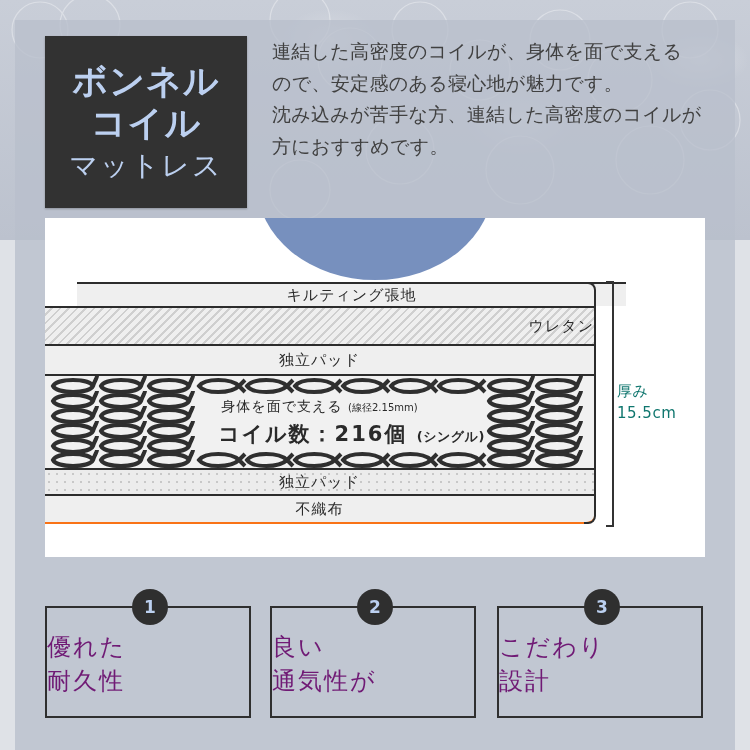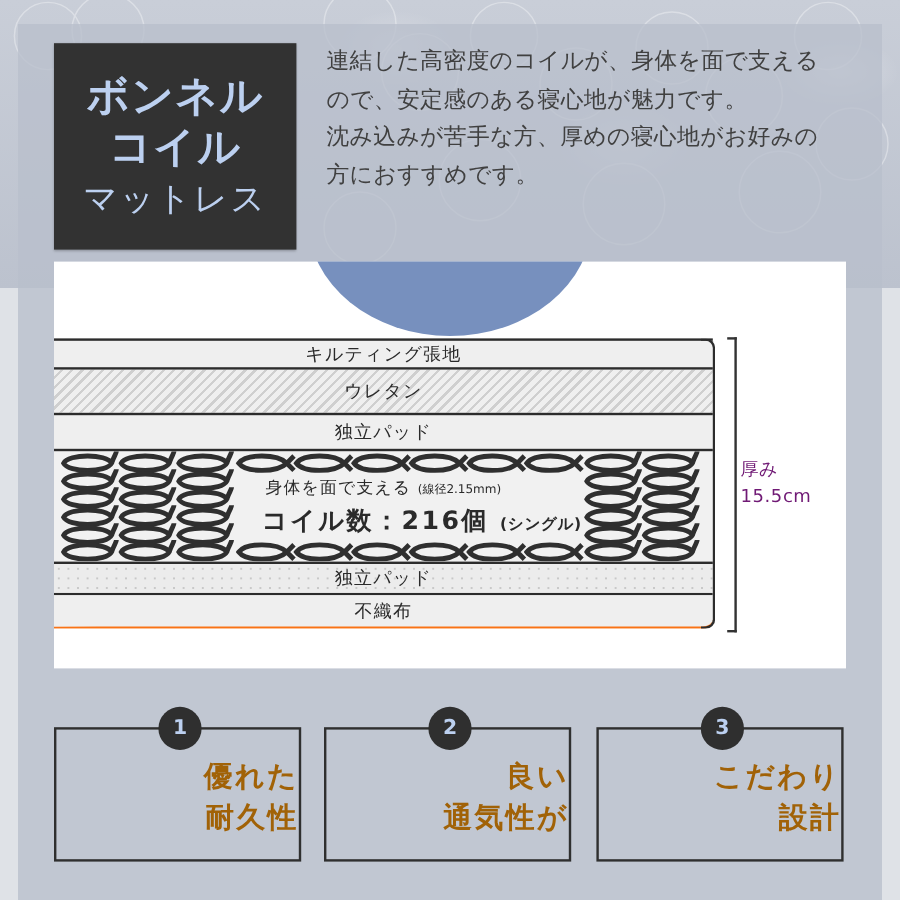--- a/index.html
+++ b/index.html
@@ -54,20 +54,21 @@
     position:absolute; left:0; top:64px; width:551px; height:242px;
   }
   .layer {
     position:absolute; left:0; width:549px; box-sizing:border-box;
     border-top:2px solid #2c2c2c; background:#efefef;
     display:flex; align-items:center; justify-content:center;
     font-size:15px; color:#2a2a2a; letter-spacing:1px;
   }
   .layer.stripes {
     background: repeating-linear-gradient(135deg, #efefef 0 4px, #cfcfcf 4px 6px);
+    justify-content: flex-end;
   }
   .layer.dots {
     background-color:#ececec;
     background-image: radial-gradient(#c8c8c8 0.8px, transparent 1.2px);
     background-size:8px 8px;
   }
   .layer.last { border-bottom:2px solid #f97316; border-bottom-right-radius:8px; }
   .layers .right-edge {
     position:absolute; right:0; top:0; width:12px; height:242px;
     border-right:2px solid #2c2c2c; border-top:2px solid #2c2c2c; border-bottom:2px solid #2c2c2c;
@@ -81,34 +82,34 @@
   }
   .coil-name { top:22px; font-size:14px; letter-spacing:1px; }
   .coil-name small { font-size:10px; letter-spacing:0; }
   .coil-count { top:44px; font-size:21px; font-weight:bold; letter-spacing:2px;padding-left:32px; }
   .coil-count small { font-size:13px; font-weight:bold; letter-spacing:0.5px; }
   .bracket {
     position:absolute; left:561px; top:63px; width:6px; height:242px;
     border-top:2px solid #333; border-right:2px solid #333; border-bottom:2px solid #333;
   }
   .thickness {
-    position:absolute; left:572px; top:162px; color:#701a75; font-size:15px; line-height:22px; letter-spacing:0.5px;
+    position:absolute; left:572px; top:162px; color:#0f766e; font-size:15px; line-height:22px; letter-spacing:0.5px;
   }
   .feature {
     position:absolute; top:606px; width:206px; height:112px; box-sizing:border-box;
     border:2px solid #2f2f2f;
   }
   .feature-num {
     position:absolute; top:-19px; left:85px; width:36px; height:36px; border-radius:50%;
     background:#2f2f2f; color:#bcd0f0; font-weight:bold; font-size:17px;
     display:flex; align-items:center; justify-content:center;
   }
   .feature-text {
-    position:absolute; left:0; top:22px; width:100%; text-align:right;
-    color:#a16207; font-size:24px; font-weight:bold; line-height:34px; letter-spacing:2px;
+    position:absolute; left:0; top:22px; width:100%; text-align:left;
+    color:#701a75; font-size:24px; font-weight:normal; line-height:34px; letter-spacing:2px;
   }
   .side-strip {
     position:absolute; top:240px; width:15px; height:510px; background:#dfe2e7;
   }
 </style>
 </head>
 <body>
 
 <div class="bg-photo"></div>
 <svg class="bg-coils" width="750" height="240">
@@ -136,30 +137,30 @@
 
 <div class="title-box">
   <div class="title-main">ボンネル</div>
   <div class="title-main">コイル</div>
   <div class="title-sub">マットレス</div>
 </div>
 
 <div class="intro">
   <div>連結した高密度のコイルが、身体を面で支える</div>
   <div>ので、安定感のある寝心地が魅力です。</div>
-  <div>沈み込みが苦手な方、厚めの寝心地がお好みの</div>
+  <div>沈み込みが苦手な方、連結した高密度のコイルが</div>
   <div>方におすすめです。</div>
 </div>
 
 <div class="structure-card">
   <div class="structure-badge"></div>
   <div class="structure-badge-text">内部構造</div>
 
   <div class="layers">
-    <div class="layer" style="top:0;height:24px;">
+    <div class="layer" style="top:0;height:24px;margin-left:32px;">
       <span>キルティング張地</span>
     </div>
     <div class="layer stripes" style="top:24px;height:38px;">
       <span>ウレタン</span>
     </div>
     <div class="layer" style="top:62px;height:30px;">
       <span>独立パッド</span>
     </div>
     <div class="layer coil-layer" style="top:92px;height:94px;">
       <svg class="coil-svg" width="549" height="92">

